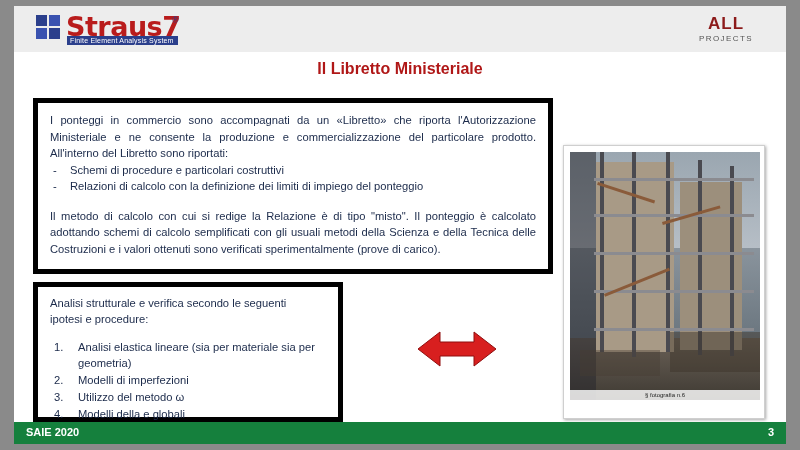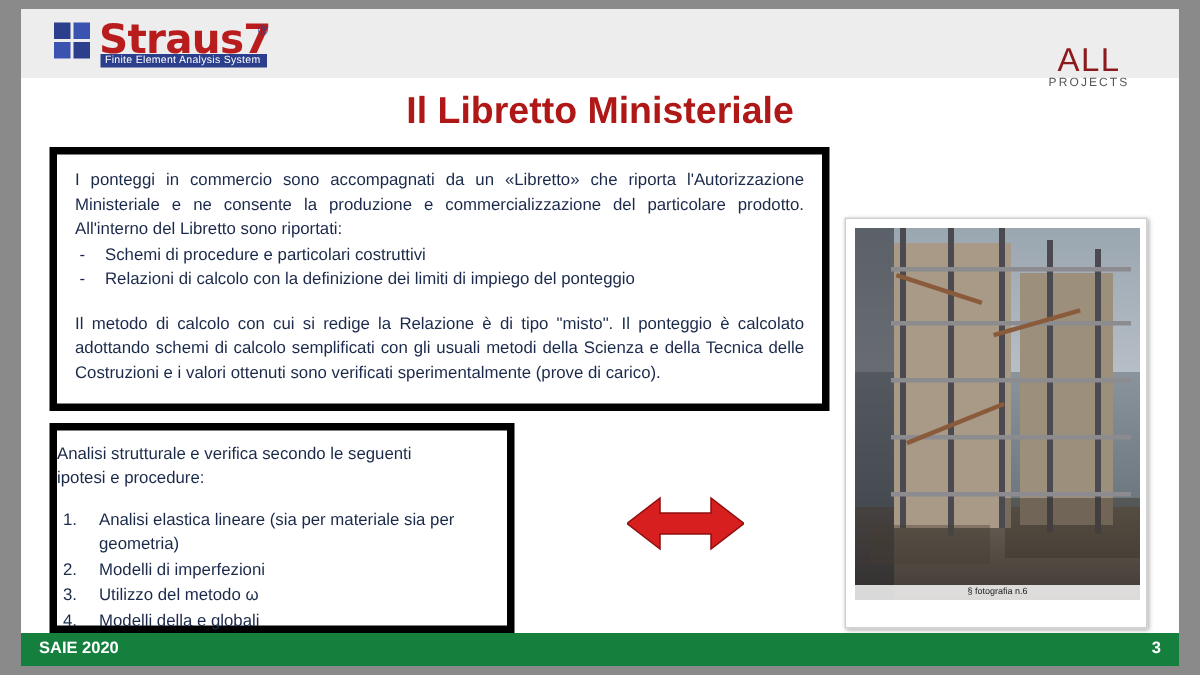--- a/index.html
+++ b/index.html
@@ -83,41 +83,40 @@
     letter-spacing: 0.2px;
     white-space: nowrap;
   }
   .logo-all {
     position: absolute;
     right: 20px; top: 8px;
     width: 80px; height: 34px;
     text-align: center;
   }
   .logo-all .all-top {
-    font-size: 22px;
+    font-size: 17px;
     color: #8c1a1a;
-    font-weight: normal;
+    font-weight: bold;
     letter-spacing: 1px;
     font-family: "Liberation Sans", sans-serif;
     line-height: 20px;
-    margin-top: 16px;
   }
   .logo-all .all-bottom {
     font-size: 8px;
     color: #555555;
     letter-spacing: 1.4px;
     line-height: 10px;
   }
 
   .title {
     position: absolute;
     left: 0; top: 54px;
     width: 772px;
     text-align: center;
-    font-size: 25px;
+    font-size: 16px;
     font-weight: bold;
     color: #b01717;
   }
 
   
   .box {
     position: absolute;
     border: 5px solid #000000;
     box-sizing: border-box;
     background: #ffffff;
@@ -144,21 +143,21 @@
     text-align: left;
   }
   .dash-list li .dash {
     position: absolute;
     left: 3px; top: 0;
   }
 
   .box-bottom {
     left: 19px; top: 276px;
     width: 310px; height: 140px;
-    padding: 8px 10px 6px 0;
+    padding: 8px 10px 6px 12px;
     font-size: 11.2px;
     line-height: 16px;
     text-align: left;
   }
   .box-bottom p { margin: 0; }
   .num-list {
     margin: 12px 0 0 0;
     padding: 0;
     list-style: none;
   }

